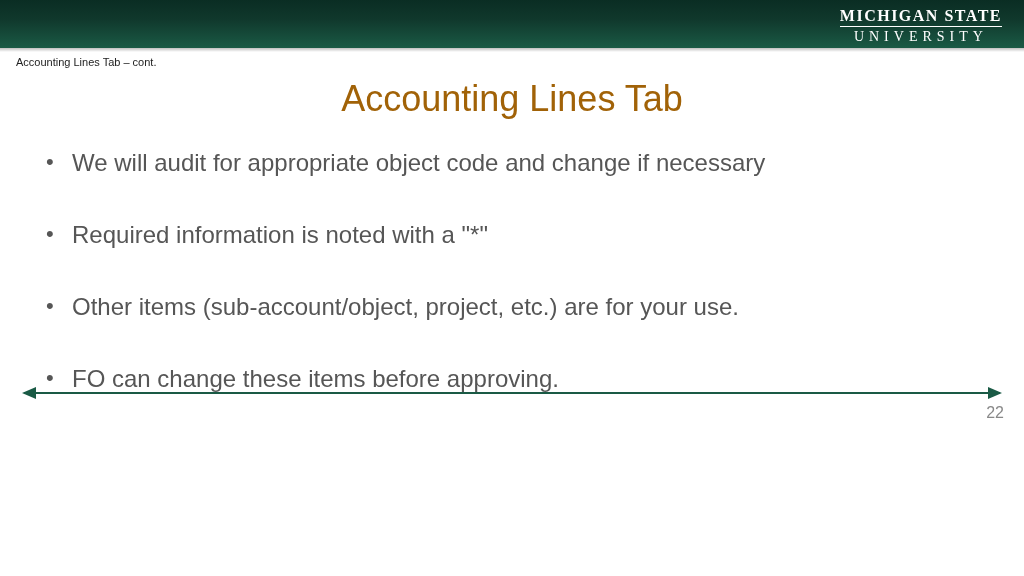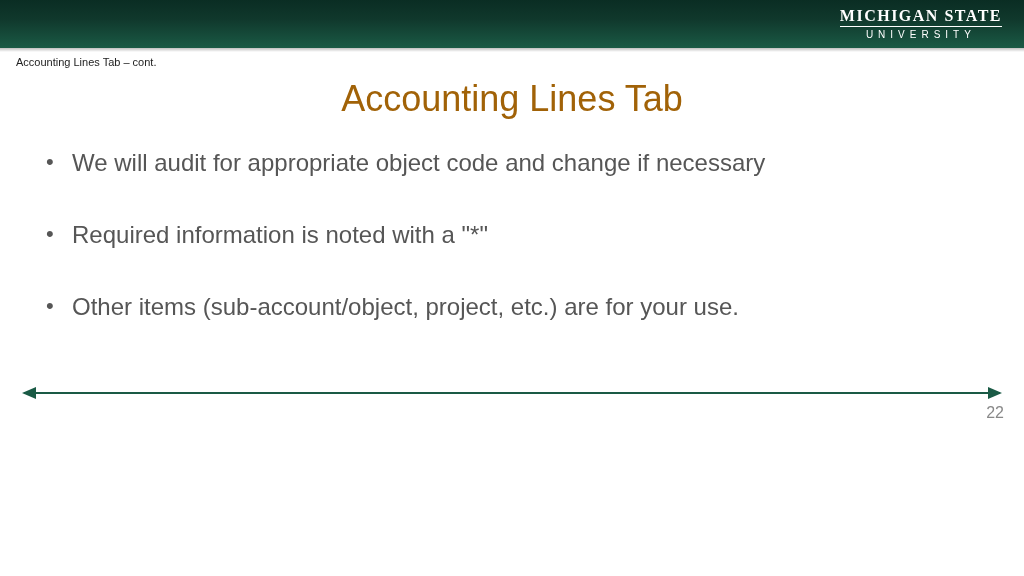--- a/index.html
+++ b/index.html
@@ -2,21 +2,21 @@
 <html><head>
 <meta charset="utf-8">
 <style>
   * { margin: 0; padding: 0; box-sizing: border-box; }
   html, body { width: 1024px; height: 576px; font-family: "Segoe UI", Tahoma, Verdana, sans-serif; background: #fff; overflow: hidden; }
   .slide { width: 1024px; height: 436px; position: relative; }
   .top-band { width: 100%; height: 48px; background: linear-gradient(to bottom, #0a2d23 0%, #10382c 40%, #1a5a45 100%); position: relative; }
   .top-band-shadow { position: absolute; left:0; right:0; bottom:-4px; height:4px; background: linear-gradient(to bottom, rgba(0,0,0,.25), rgba(0,0,0,0)); }
   .logo { position: absolute; right: 22px; top: 8px; text-align: center; color: #fff; }
   .logo-main { font-family: Georgia, 'Times New Roman', serif; font-weight: 700; font-size: 16px; letter-spacing: 1.5px; line-height: 1; border-bottom: 1px solid #fff; padding-bottom: 2px; }
-  .logo-sub { font-family: Liberation Sans, sans-serif; font-size: 10px; letter-spacing: 5px; line-height: 1; padding-top: 3px; }
+  .logo-sub { font-family: Liberation Serif, serif; font-size: 14px; letter-spacing: 5px; line-height: 1; padding-top: 3px; }
   .breadcrumb { position: absolute; left: 16px; top: 56px; font-size: 11px; color: #222; }
   .title { text-align: center; color: #a16207; font-size: 36px; font-weight: 400; margin-top: 30px; }
   .content { margin: 28px 48px 0 72px; }
   .content ul { list-style: none; }
   .content li { position: relative; font-size: 24px; color: #565656; margin-bottom: 42px; line-height: 1.25; }
   .content li::before { content: "•"; position: absolute; left: -26px; top: 0; color: #565656; font-size: 22px; }
   .footer-line { position: absolute; left: 24px; right: 24px; bottom: 42px; height: 2px; background: #1a5a45; }
   .footer-line::before, .footer-line::after { content:""; position:absolute; top:-5px; width:0; height:0; border-top:6px solid transparent; border-bottom:6px solid transparent; }
   .footer-line::before { left:-2px; border-right:14px solid #1a5a45; }
   .footer-line::after { right:-2px; border-left:14px solid #1a5a45; }
@@ -36,18 +36,19 @@
 
   <div class="breadcrumb">Accounting Lines Tab – cont.</div>
 
   <h1 class="title">Accounting Lines Tab</h1>
 
   <div class="content">
     <ul>
       <li>We will audit for appropriate object code and change if necessary</li>
       <li>Required information is noted with a "*"</li>
       <li>Other items (sub-account/object, project, etc.) are for your use.</li>
+      <li>FO can change these items before approving.</li>
     </ul>
   </div>
 
   <div class="footer-line"></div>
   <div class="page-num">22</div>
 </div>
 
 </body></html>

